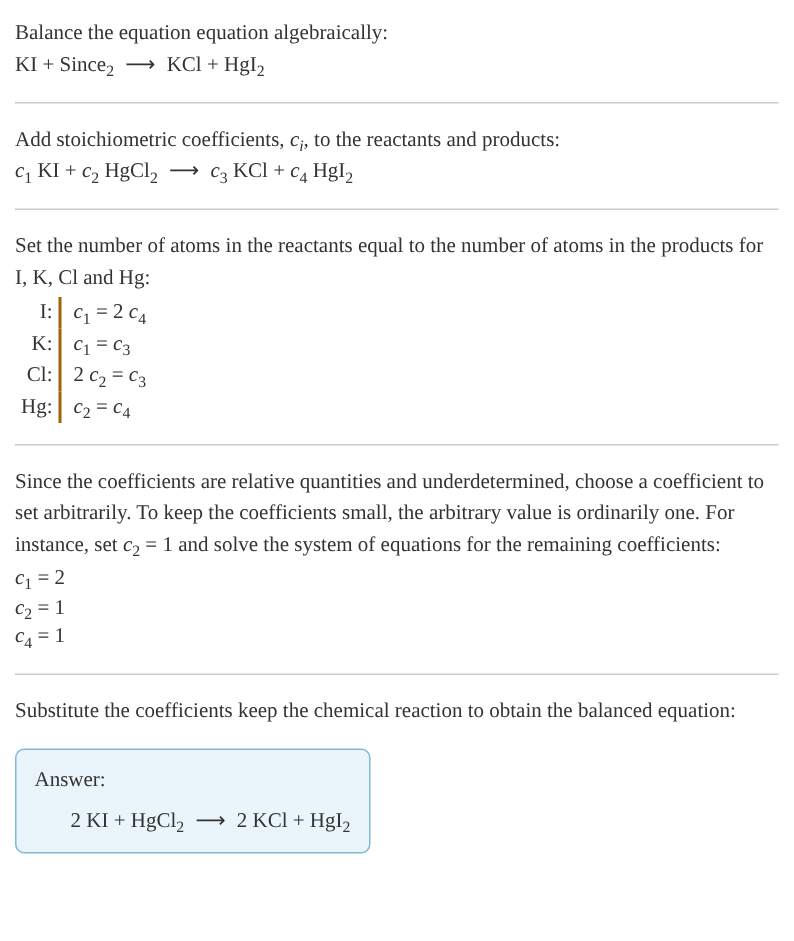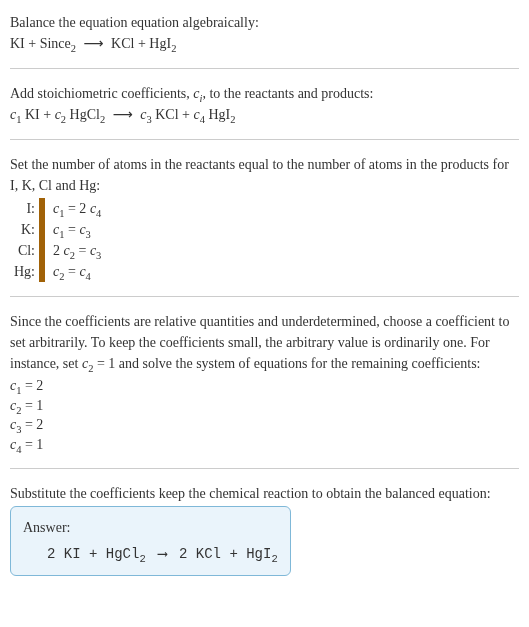--- a/index.html
+++ b/index.html
@@ -40,43 +40,42 @@
       margin-top: 2px;
     }
     .atom-table td {
       padding: 0 4px;
       vertical-align: middle;
     }
     .atom-table td.elem {
       text-align: right;
     }
     .atom-table td.vbar {
-      border-left: 6px solid #a16207;
+      border-left: 2px solid #a16207;
       padding-left: 8px;
     }
     .coef-list {
       margin-top: 2px;
     }
     .coef-list div {
       line-height: 1.4;
     }
     .answer-box {
       border: 1px solid #7fb8d8;
       background: #eaf4fb;
       border-radius: 6px;
       padding: 10px 12px;
       display: inline-block;
-      margin-top: 2px;
+      margin-top: 14px;
     }
     .answer-label {
       margin-bottom: 6px;
     }
     .answer-eq {
       padding-left: 24px;
-      font-family: Liberation Mono, monospace;
     }
   </style>
 </head>
 <body>
 
 <div class="section">
   <div>Balance the equation equation algebraically:</div>
   <div>
     <span>KI + Since</span><span class="sub">2</span>
     <span class="arrow">⟶</span>
@@ -125,21 +124,20 @@
 
 <hr class="divider">
 
 <div class="section">
   <div>
     <span>Since the coefficients are relative quantities and underdetermined, choose a coefficient to set arbitrarily. To keep the coefficients small, the arbitrary value is ordinarily one. For instance, set </span><span class="ital">c</span><span class="sub">2</span><span> = 1</span><span> and solve the system of equations for the remaining coefficients:</span>
   </div>
   <div class="coef-list" id="sol-list">
       <div><span class="ital">c</span><span class="sub">1</span><span> = 2</span></div>
       <div><span class="ital">c</span><span class="sub">2</span><span> = 1</span></div>
-      <div><span class="ital">c</span><span class="sub">3</span><span> = 2</span></div>
       <div><span class="ital">c</span><span class="sub">4</span><span> = 1</span></div>
     </div>
 </div>
 
 <hr class="divider">
 
 <div class="section">
   <div>Substitute the coefficients keep the chemical reaction to obtain the balanced equation:</div>
   <div class="answer-box">
     <div class="answer-label">Answer:</div>

